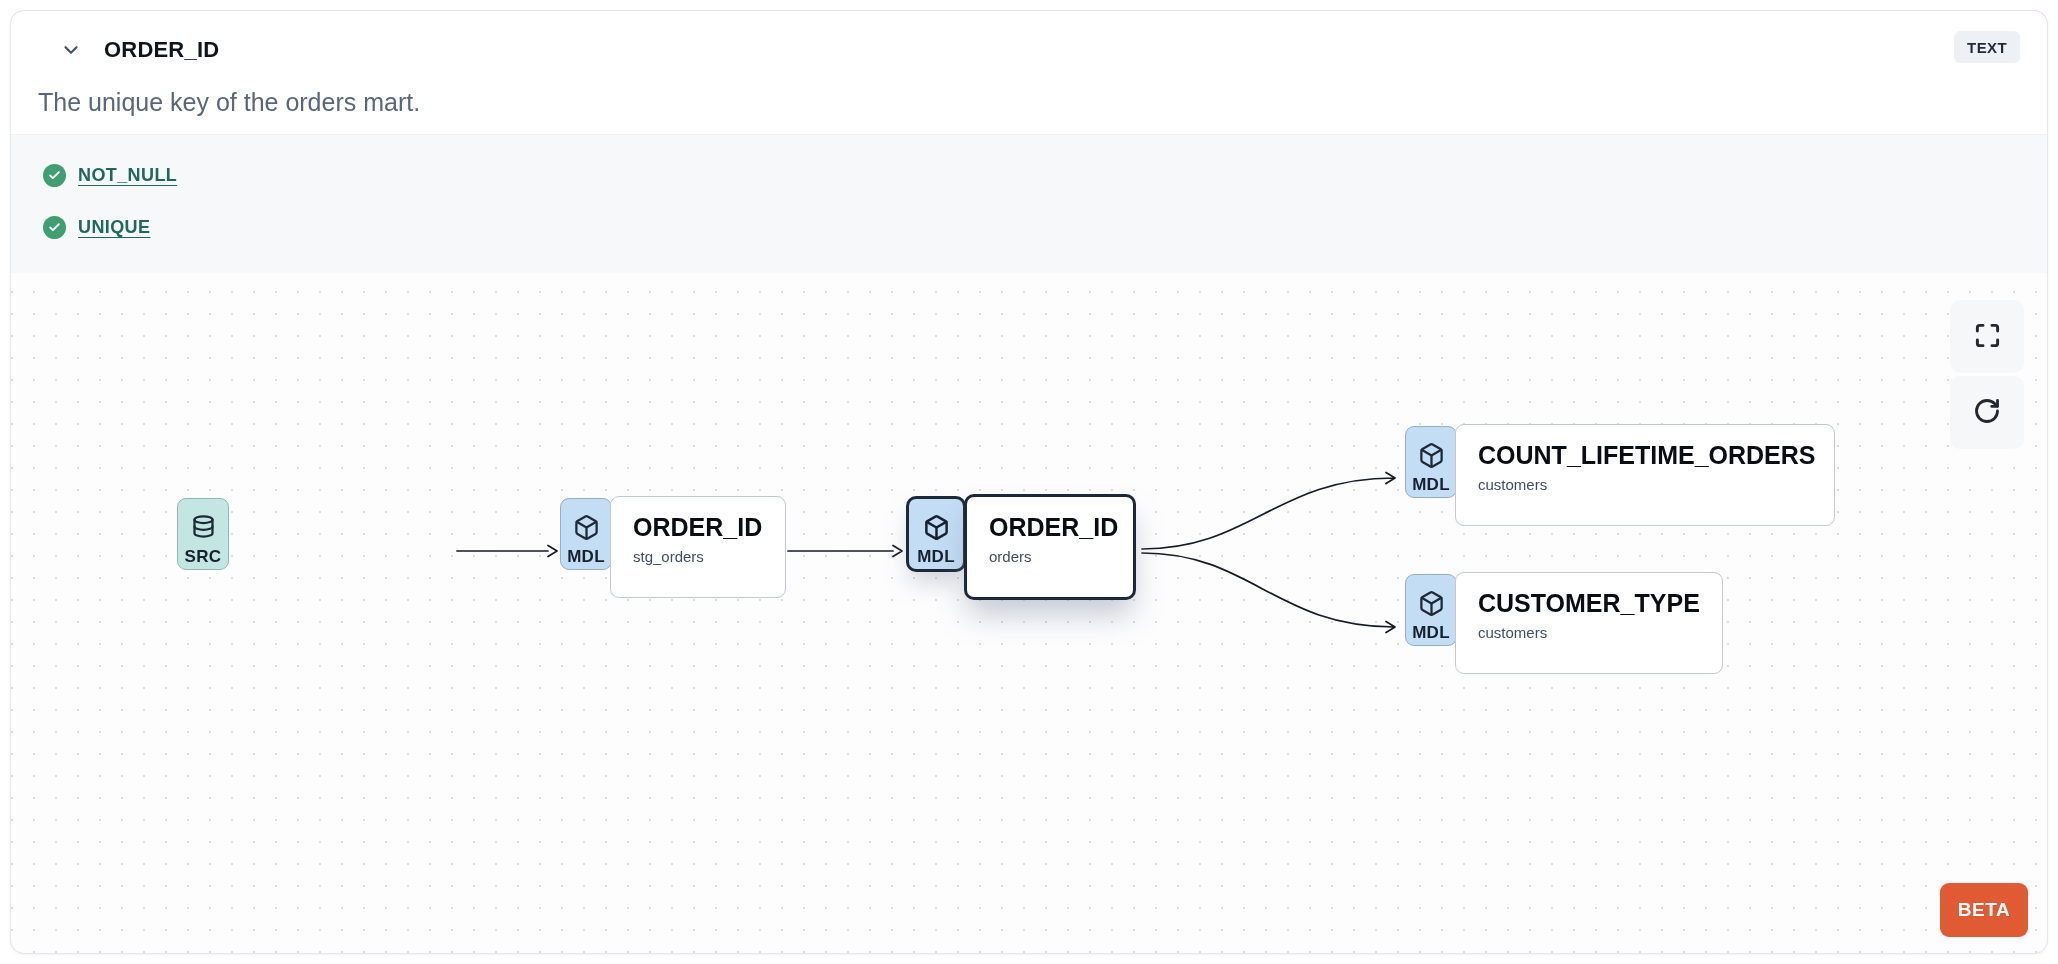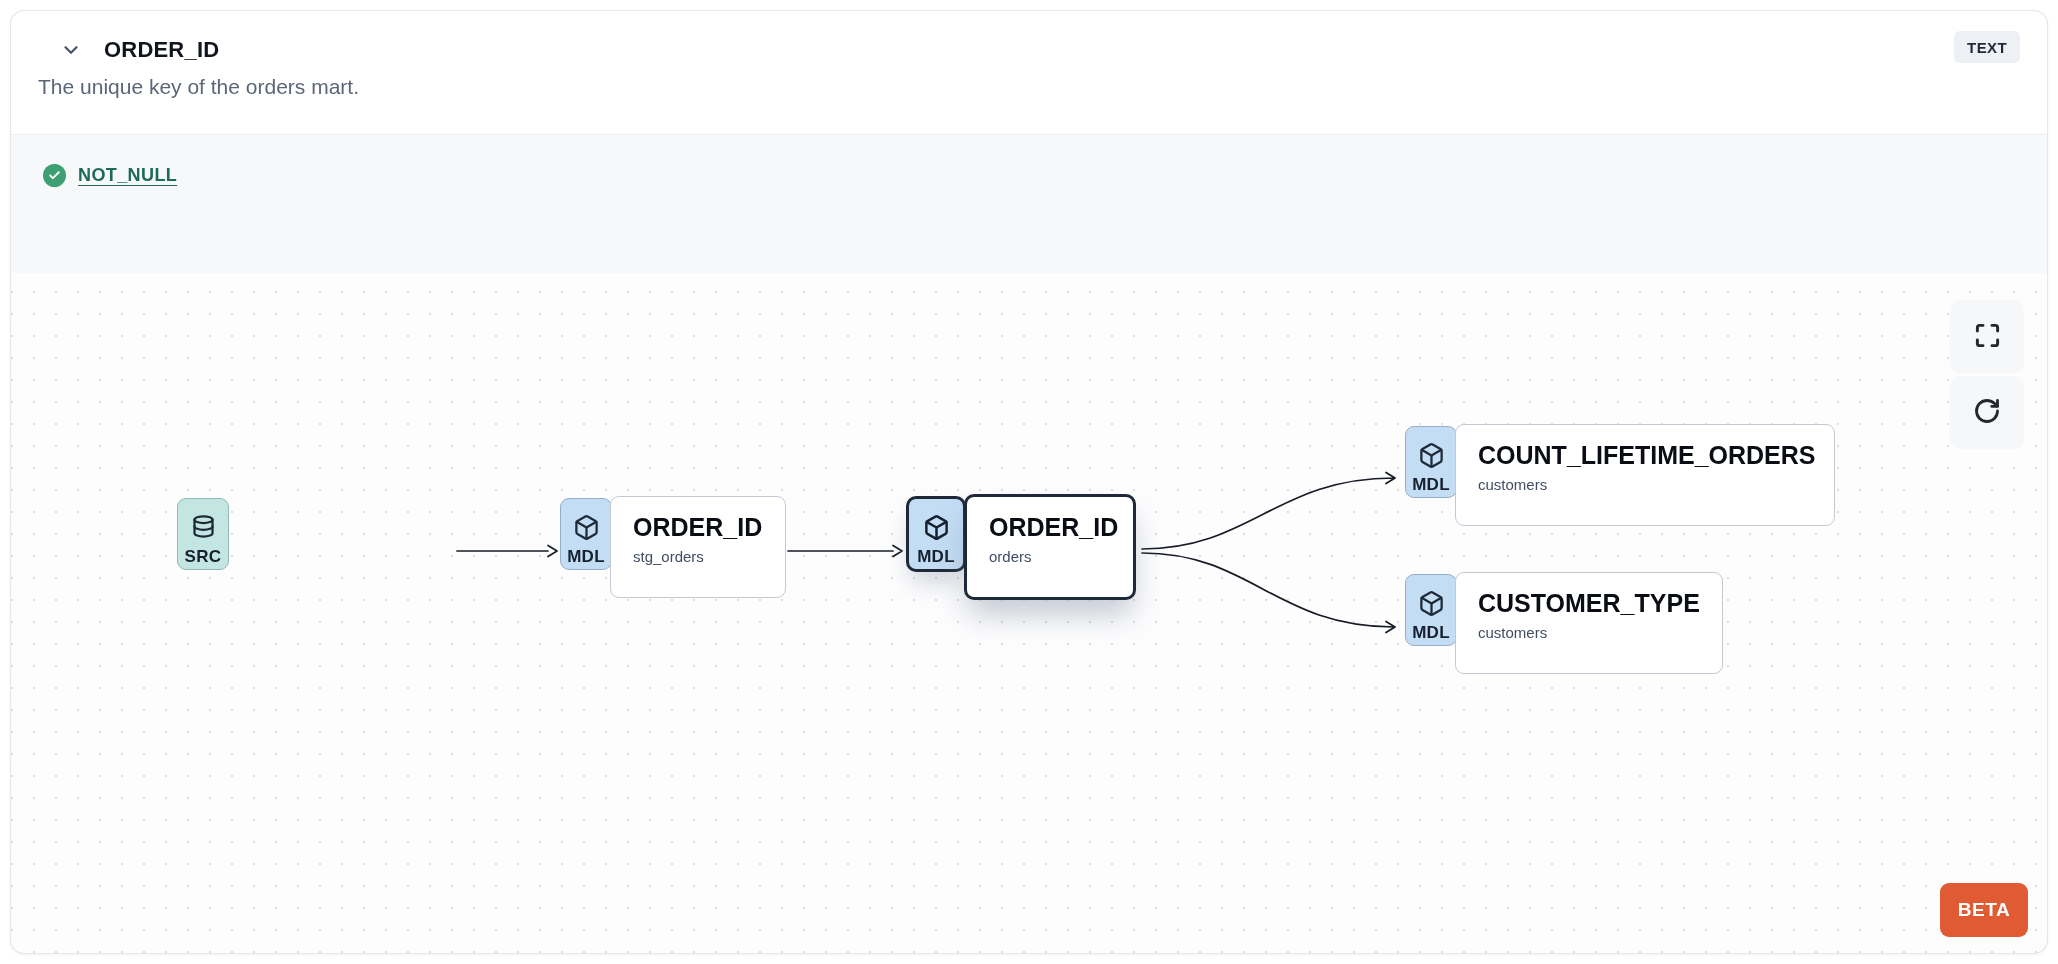--- a/index.html
+++ b/index.html
@@ -23,22 +23,22 @@
     position:absolute; left:93px; top:26px;
     font-size:22px; font-weight:700; color:#10141c; letter-spacing:.2px;
   }
   .type-badge {
     position:absolute; right:27px; top:20px; height:32px; padding:4px 13px;
     background:#edf0f4; border-radius:6px; color:#1f2937;
     font-size:15px; font-weight:600; letter-spacing:.4px;
     display:flex; align-items:center;
   }
   .description {
-    position:absolute; left:27px; top:64px;
-    font-size:21px; color:#5b6679;
+    position:absolute; left:27px; top:77px;
+    font-size:25px; color:#5b6679;
   }
 
   
   .tests {
     flex:0 0 auto; height:139px; background:#f7f8fa;
     border-top:1px solid #eef0f2;
     padding:28px 0 0 32px; display:flex; flex-direction:column; gap:28px;
   }
   .test-row { display:flex; align-items:center; gap:12px; height:24px; }
   .check-badge {
@@ -120,20 +120,28 @@
   </div>
 
   <div class="tests">
     <div class="test-row">
       <span class="check-badge">
         <svg width="13" height="13" viewBox="0 0 24 24" fill="none" stroke="#ffffff" stroke-width="3.4" stroke-linecap="round" stroke-linejoin="round">
             <polyline points="20 6 9 17 4 12"></polyline>
           </svg>
       </span>
       <a class="test-link">NOT_NULL</a>
+    </div>
+    <div class="test-row">
+      <span class="check-badge">
+        <svg width="13" height="13" viewBox="0 0 24 24" fill="none" stroke="#ffffff" stroke-width="3.4" stroke-linecap="round" stroke-linejoin="round">
+            <polyline points="20 6 9 17 4 12"></polyline>
+          </svg>
+      </span>
+      <a class="test-link">UNIQUE</a>
     </div>
   </div>
 
   <div class="canvas">
 
     <svg class="edges" width="2038" height="682" viewBox="0 0 2038 682" fill="none" stroke="#161b26" stroke-width="1.7" stroke-linecap="round" stroke-linejoin="round">
       <path d="M446 278 H537 M537 272.5 L546 278 L537 283.5"></path>
       <path d="M777 278 H882 M882 272.5 L891 278 L882 283.5"></path>
       <path d="M1131 276 C1240 276 1265 205 1383 205 M1375 199.5 L1384 205 L1375 210.5"></path>
       <path d="M1131 280 C1240 280 1265 354 1383 354 M1375 348.5 L1384 354 L1375 359.5"></path>

